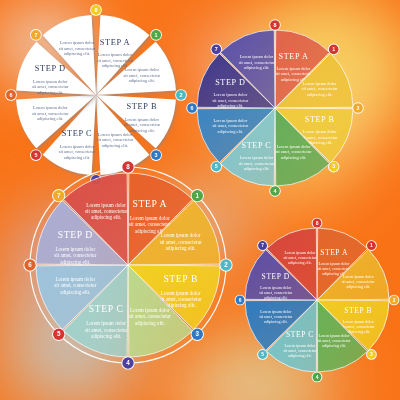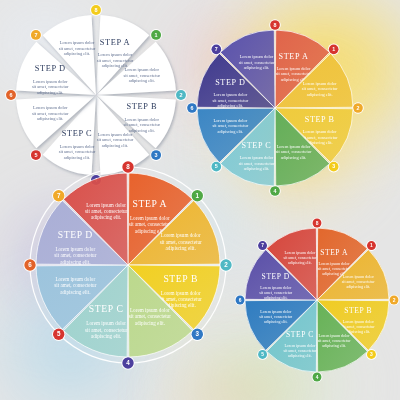--- a/index.html
+++ b/index.html
@@ -2,21 +2,21 @@
 <html><head>
 <meta charset="utf-8">
 <style>
   html,body{margin:0;padding:0;}
   body{
     width:400px;height:400px;overflow:hidden;
     font-family:"Liberation Serif", serif;
     background:#ffffff;
     position:relative;
   }
-  #stage{position:absolute;inset:0;width:400px;height:400px;overflow:hidden;background:#e5e5e5;}
+  #stage{position:absolute;inset:0;width:400px;height:400px;overflow:hidden;background:#f97316;}
 
   
   .blob{position:absolute;border-radius:50%;filter:blur(26px);pointer-events:none;}
   .bg-tr{right:-40px;top:-30px;width:230px;height:200px;
          background:radial-gradient(closest-side,#f6d64a 0%,#f7e07a 45%,rgba(255,255,255,0) 100%);opacity:.85;}
   .bg-tr2{right:10px;top:60px;width:190px;height:170px;
          background:radial-gradient(closest-side,#f3c63c 0%,rgba(250,232,160,.6) 55%,rgba(255,255,255,0) 100%);opacity:.7;}
   .bg-tl{left:-30px;top:-20px;width:150px;height:130px;
          background:radial-gradient(closest-side,#e9eef5 0%,rgba(255,255,255,0) 100%);opacity:.9;}
   .bg-pinkr{right:95px;top:-10px;width:150px;height:150px;

